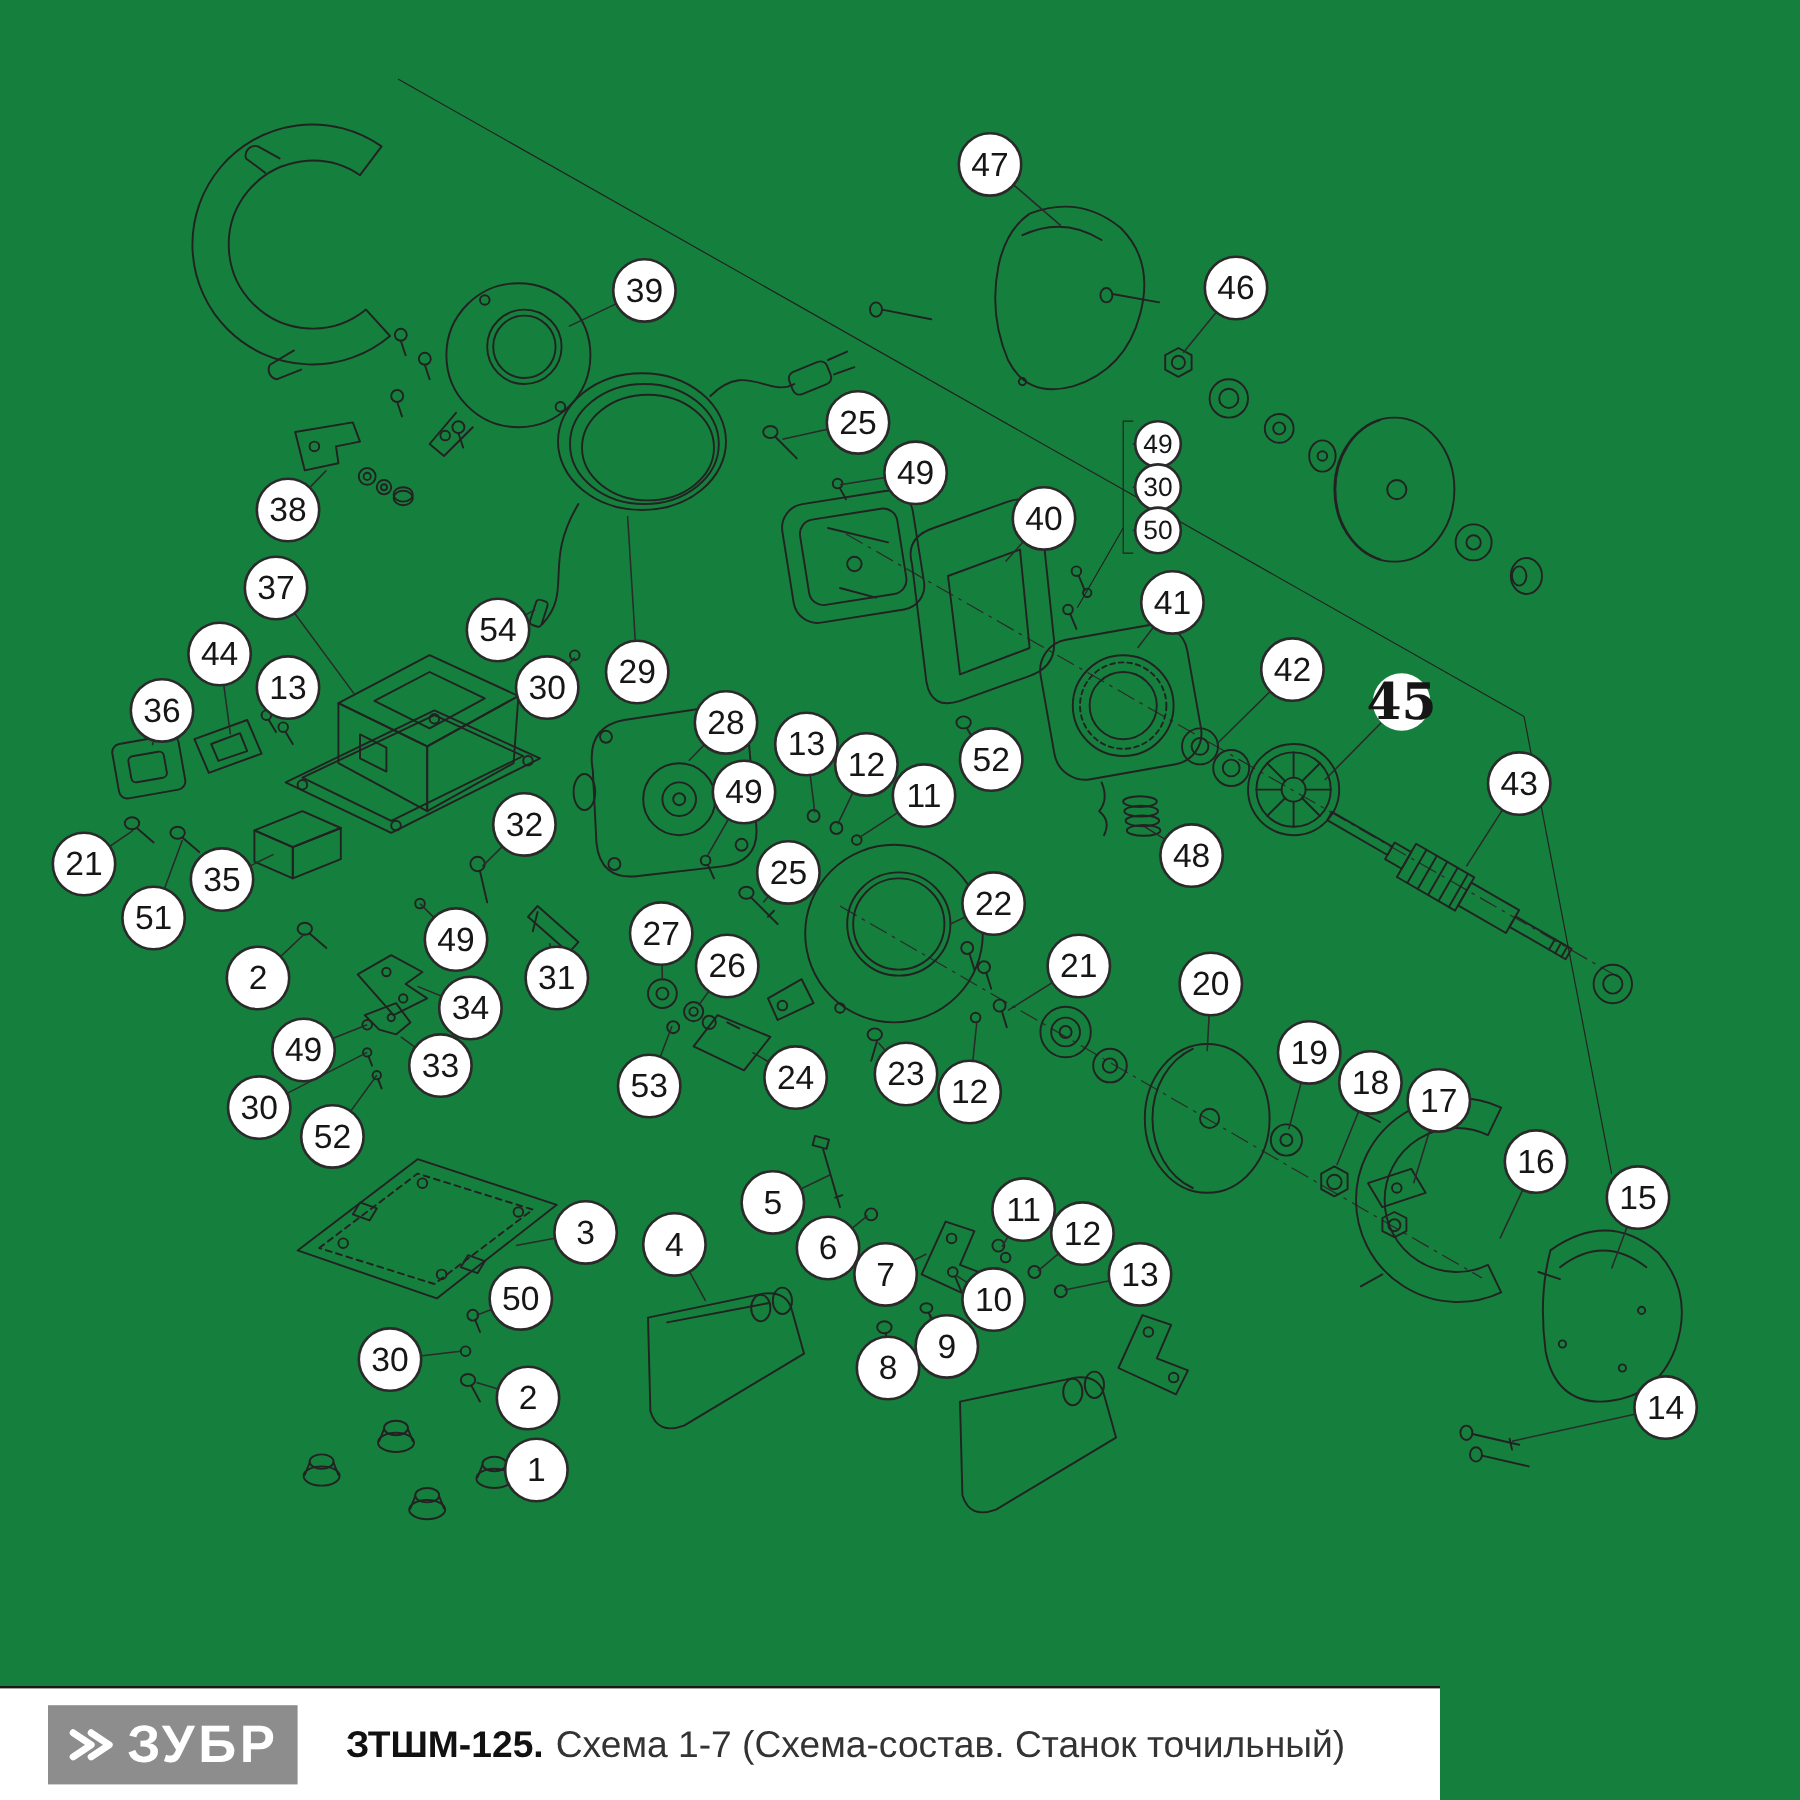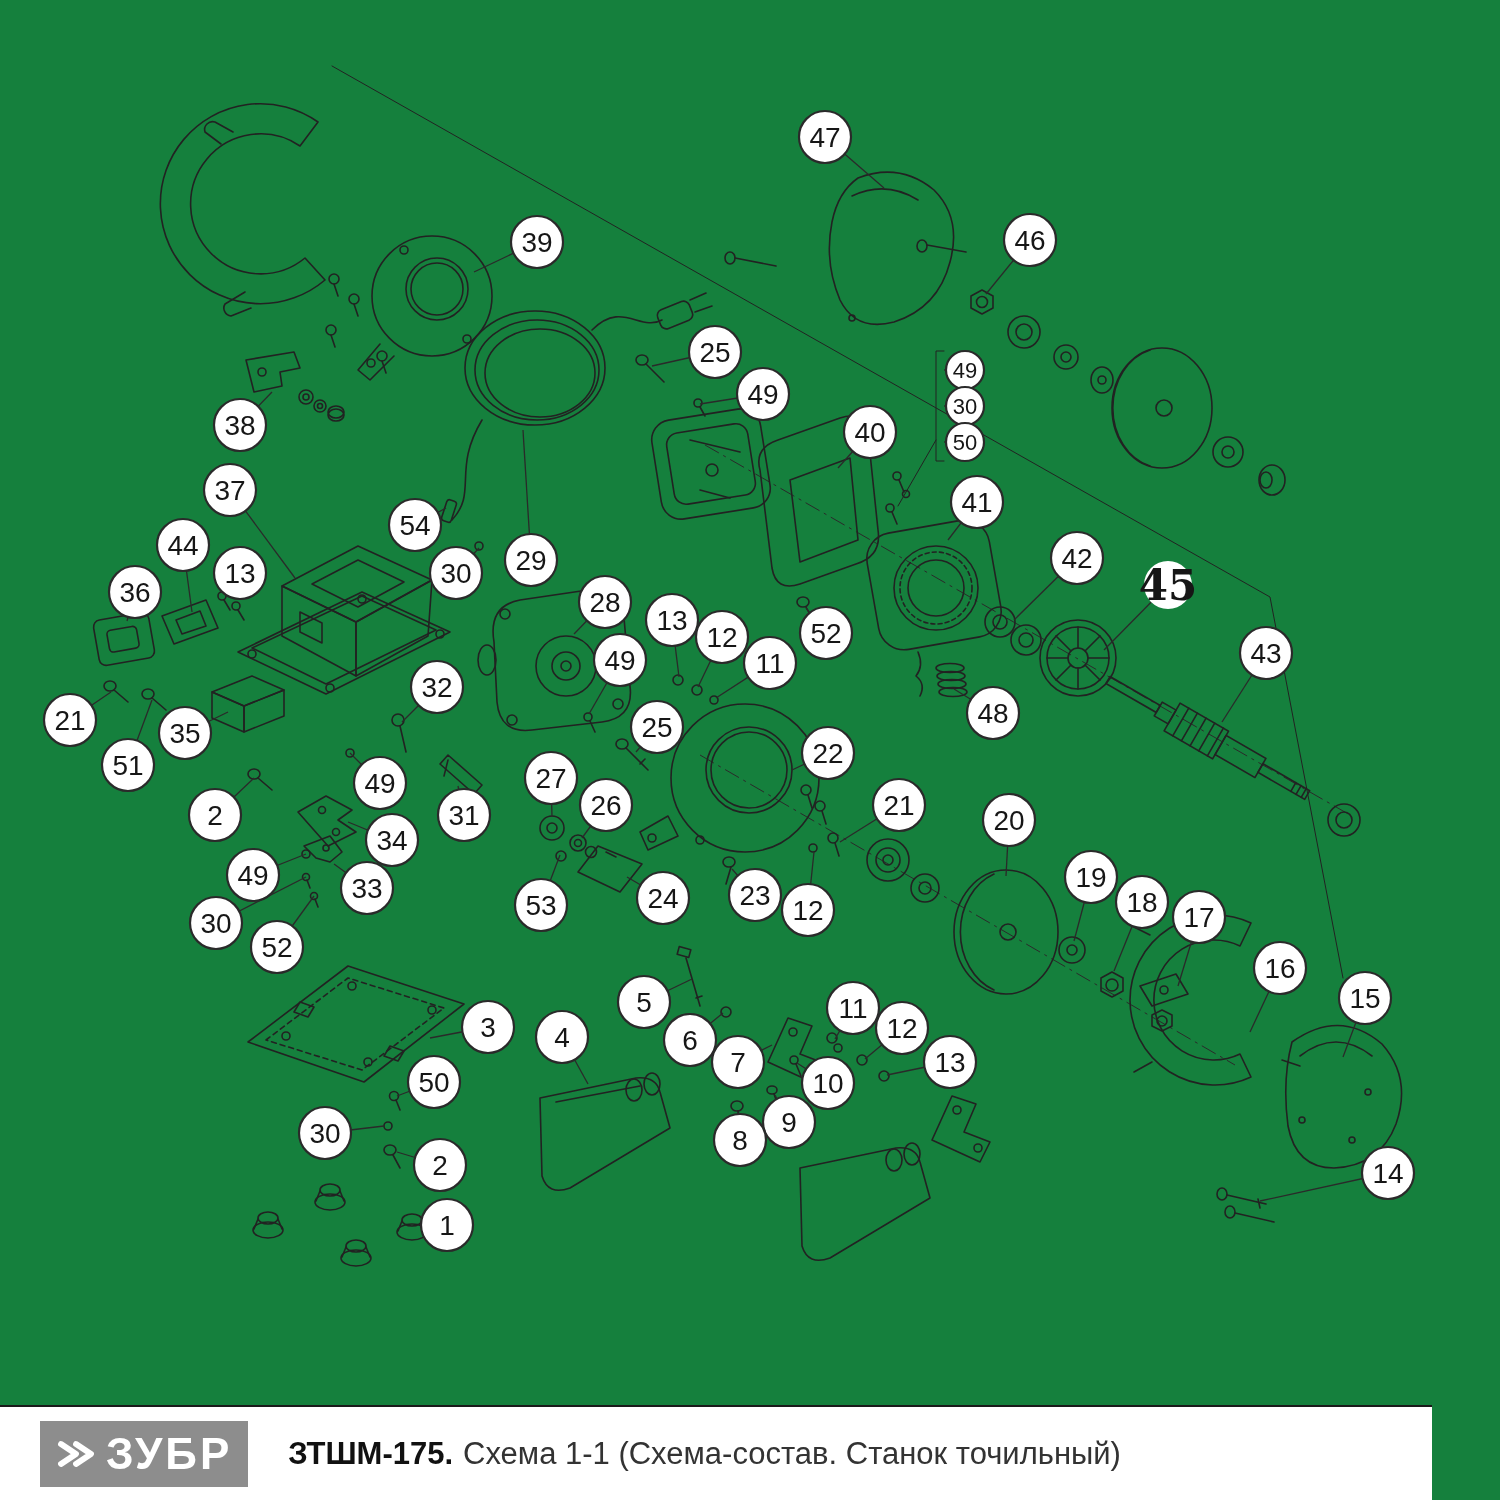--- a/index.html
+++ b/index.html
@@ -14,21 +14,21 @@
 
   
   .leader { stroke:#2a2a2a; stroke-width:1.3; }
   .balloon { fill:#fff; stroke:#2a2a2a; stroke-width:2.2; }
   .balloon.plain { stroke:none; }
   .balloon-label { font-family:"Liberation Sans", sans-serif; font-size:28px; fill:#161616;
                    text-anchor:middle; dominant-baseline:central; }
   .balloon-label.plain { font-family:"DejaVu Serif", serif; font-size:42px; font-weight:bold; }
 
   
-  .footer { position:absolute; left:0; bottom:0; width:1432px; height:95px;
+  .footer { position:absolute; left:0; bottom:0; width:1200px; height:95px;
             border-top:2px solid #1a1a1a; background:#fff;
             display:flex; align-items:center; gap:40px; padding:0 40px; }
   .logo { background:var(--logo-bg,#8d8d8d); color:var(--logo-text,#fff); height:66px; min-width:206px;
           display:flex; align-items:center; justify-content:center; gap:10px; padding:0 16px; }
   .logo-text { font-size:44px; font-weight:bold; letter-spacing:3px; line-height:1; }
   .caption { font-size:31px; color:var(--caption-text,#333); white-space:nowrap; }
   .caption .model { font-weight:bold; color:#111; margin-right:10px; }
 </style>
 </head>
 <body>
@@ -734,17 +734,17 @@
 
   <div class="footer">
     <div class="logo">
       <svg width="40" height="40" viewBox="0 0 48 48">
         <path d="M6 12 L24 24 L6 36" fill="none" stroke="#fff" stroke-width="7" stroke-linecap="round" stroke-linejoin="round"></path>
         <path d="M24 12 L42 24 L24 36" fill="none" stroke="#fff" stroke-width="7" stroke-linecap="round" stroke-linejoin="round"></path>
       </svg>
       <span class="logo-text">ЗУБР</span>
     </div>
     <div class="caption">
-      <span class="model">ЗТШМ-175.</span><span>Схема 1-1 (Схема-состав. Станок точильный)</span>
+      <span class="model">ЗТШМ-125.</span><span>Схема 1-7 (Схема-состав. Станок точильный)</span>
     </div>
   </div>
 
 </div>
 
 </body></html>

